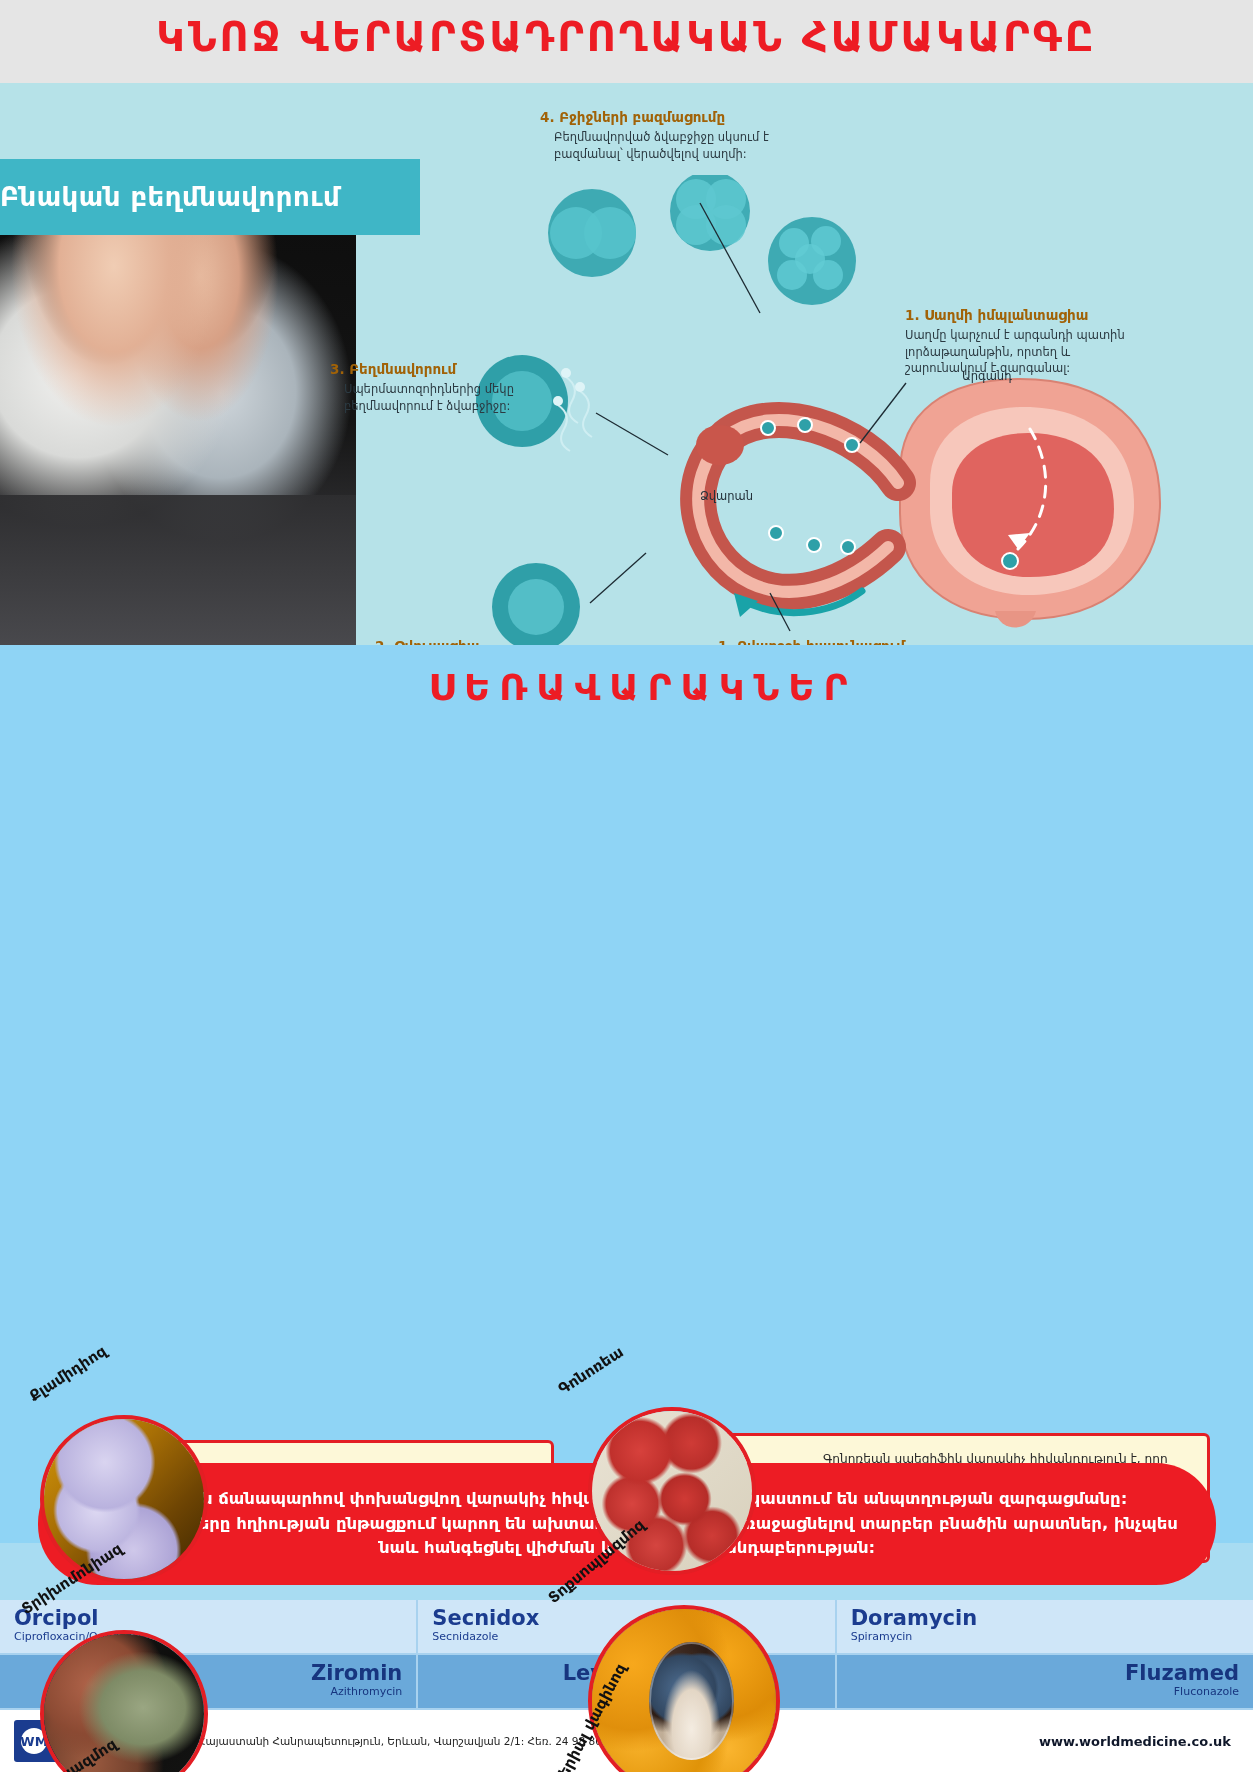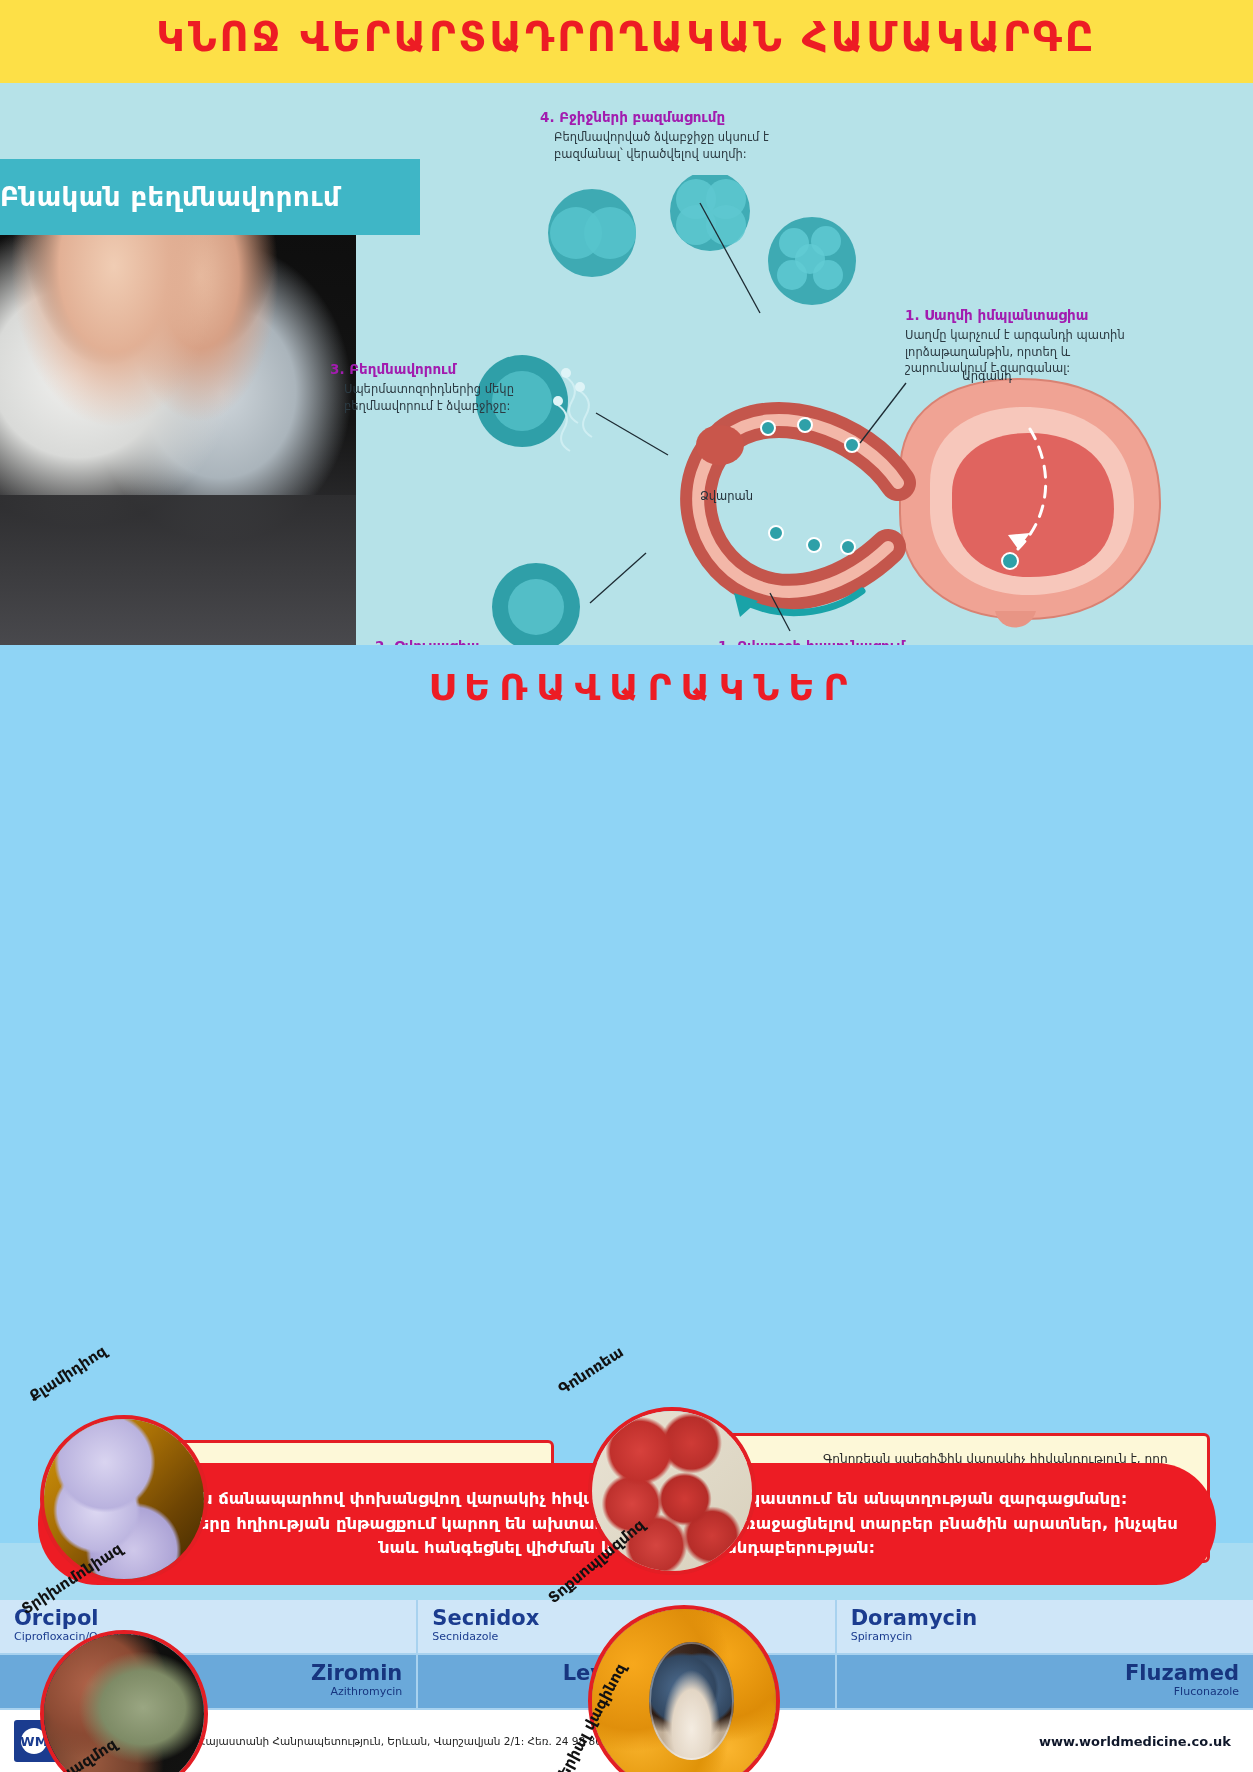--- a/index.html
+++ b/index.html
@@ -9,21 +9,21 @@
     font-family:"DejaVu Sans", sans-serif;
     background:#a8dcf2;
     overflow:hidden;
     position:relative;
   }
   #poster { position:relative; width:1253px; height:1772px; }
 
   
   .top-band {
     position:absolute; left:0; top:0; width:1253px; height:83px;
-    background:#fde047;
+    background:#e5e5e5;
   }
   .main-title {
     position:absolute; left:0; top:14px; width:1253px;
     text-align:center;
     color:#ed1c24;
     font-size:40px;
     font-weight:bold;
     letter-spacing:3px;
     font-family:"DejaVu Sans", sans-serif;
   }
@@ -59,21 +59,21 @@
     color:#fff; font-size:26px; font-weight:bold; 
     letter-spacing:.5px;
   }
 
   
   .uterus-wrap { position:absolute; left:600px; top:250px; width:640px; height:300px; }
 
   
   .callout { position:absolute; }
   .callout .ctitle {
-    font-size:13.5px; font-weight:bold; color:#a21caf; margin-bottom:4px;
+    font-size:13.5px; font-weight:bold; color:#a16207; margin-bottom:4px;
     font-family:"DejaVu Sans", sans-serif;
   }
   .callout .cbody {
     font-size:11.5px; color:#2b3a42; line-height:1.45;
     font-family:"DejaVu Sans", sans-serif;
   }
   .c4 { left:540px; top:26px; width:280px; }
   .c3 { left:330px; top:278px; width:260px; }
   .c5 { left:905px; top:224px; width:250px; }
   .c2 { left:375px; top:555px; width:260px; }

